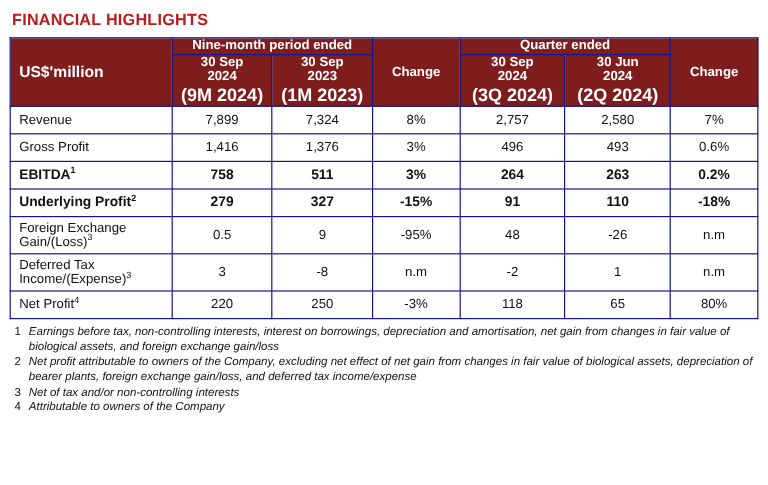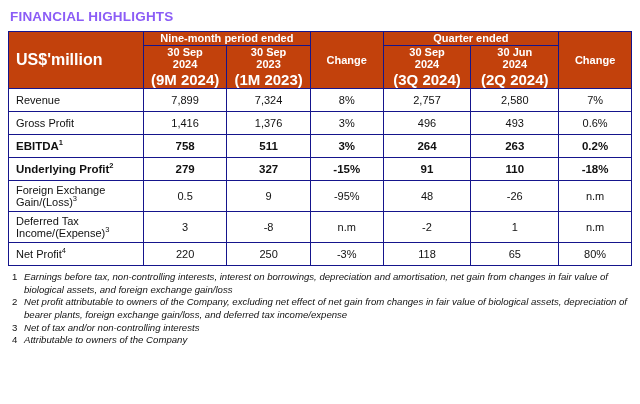--- a/index.html
+++ b/index.html
@@ -17,48 +17,48 @@
   .page {
     width: 640px;
     height: 404px;
     position: relative;
     box-sizing: border-box;
     padding: 6px 8px 0 8px;
   }
   .page-title {
     font-size: 13.5px;
     font-weight: bold;
-    color: #8b5cf6;
+    color: #b91c1c;
     letter-spacing: 0.2px;
     margin: 3px 0 7px 2px;
   }
   table.fin {
     border-collapse: collapse;
     width: 624px;
     table-layout: fixed;
     font-size: 11px;
   }
   table.fin th, table.fin td {
     border: 1px solid #15158c;
     padding: 0;
     vertical-align: middle;
   }
   thead th {
-    background: #c2410c;
+    background: #7f1d1d;
     color: #ffffff;
     font-weight: bold;
     text-align: center;
     line-height: 1.15;
     padding: 3px 2px;
     font-size: 11px;
   }
   thead th.unit {
     text-align: left;
     padding-left: 7px;
-    font-size: 16px;
+    font-size: 13px;
     margin-left: 34px;
   }
   .sub {
     font-size: 15px;
     font-weight: bold;
   }
   tbody td {
     height: 22px;
     text-align: center;
     color: #111111;

